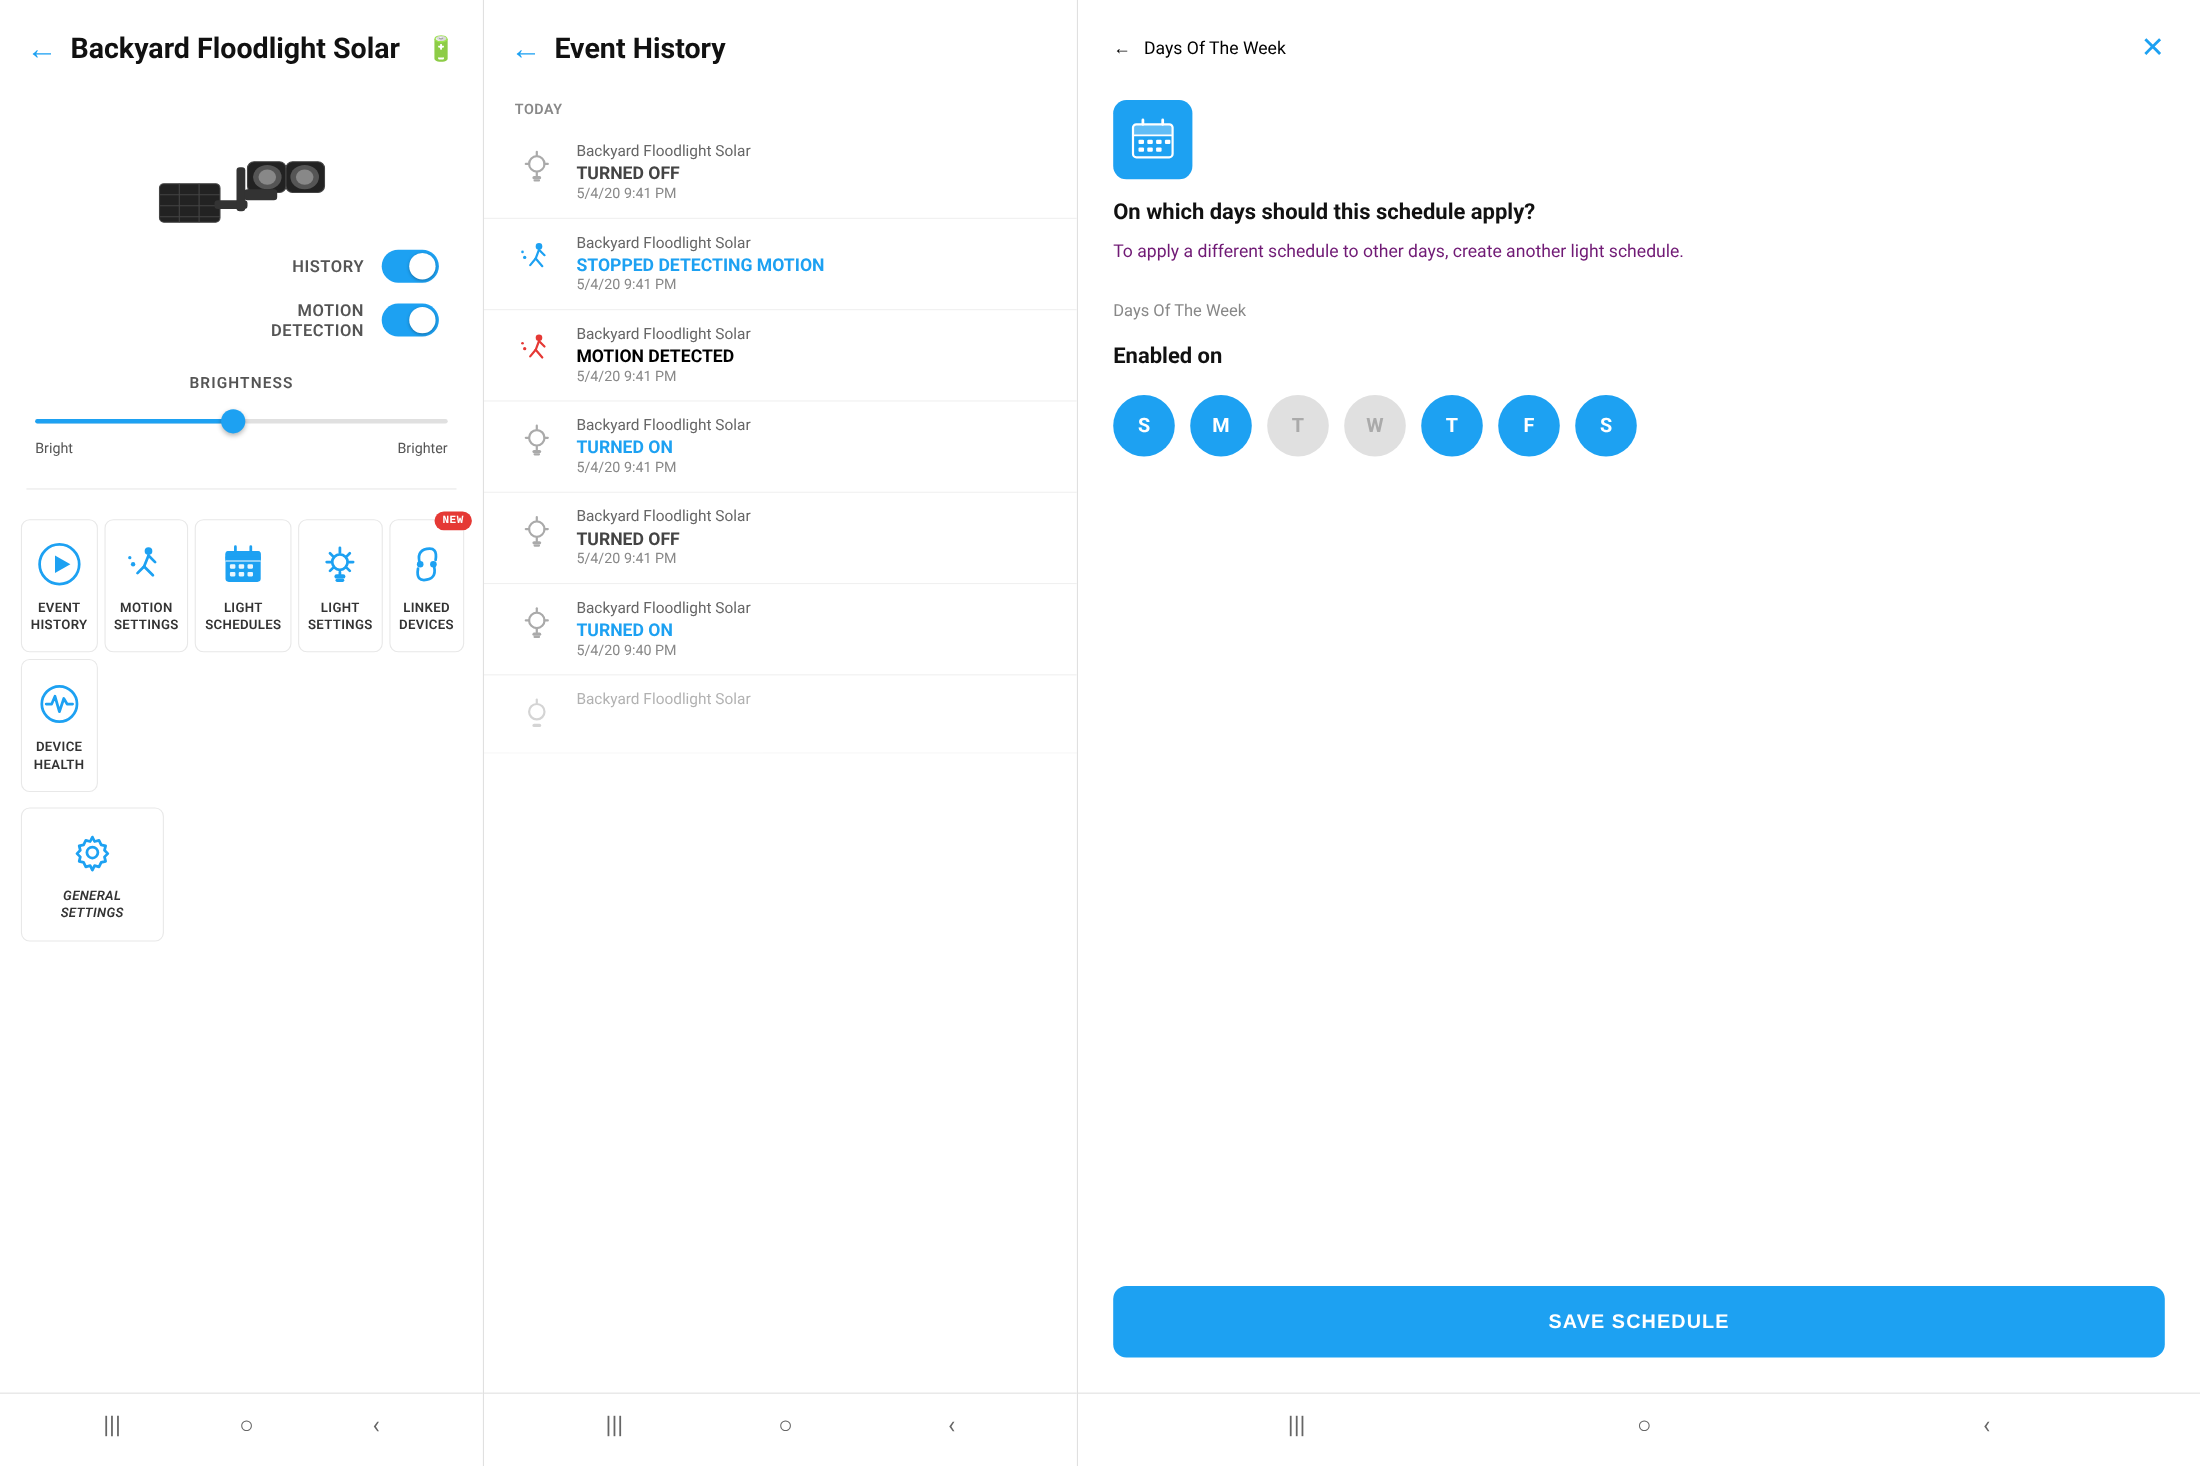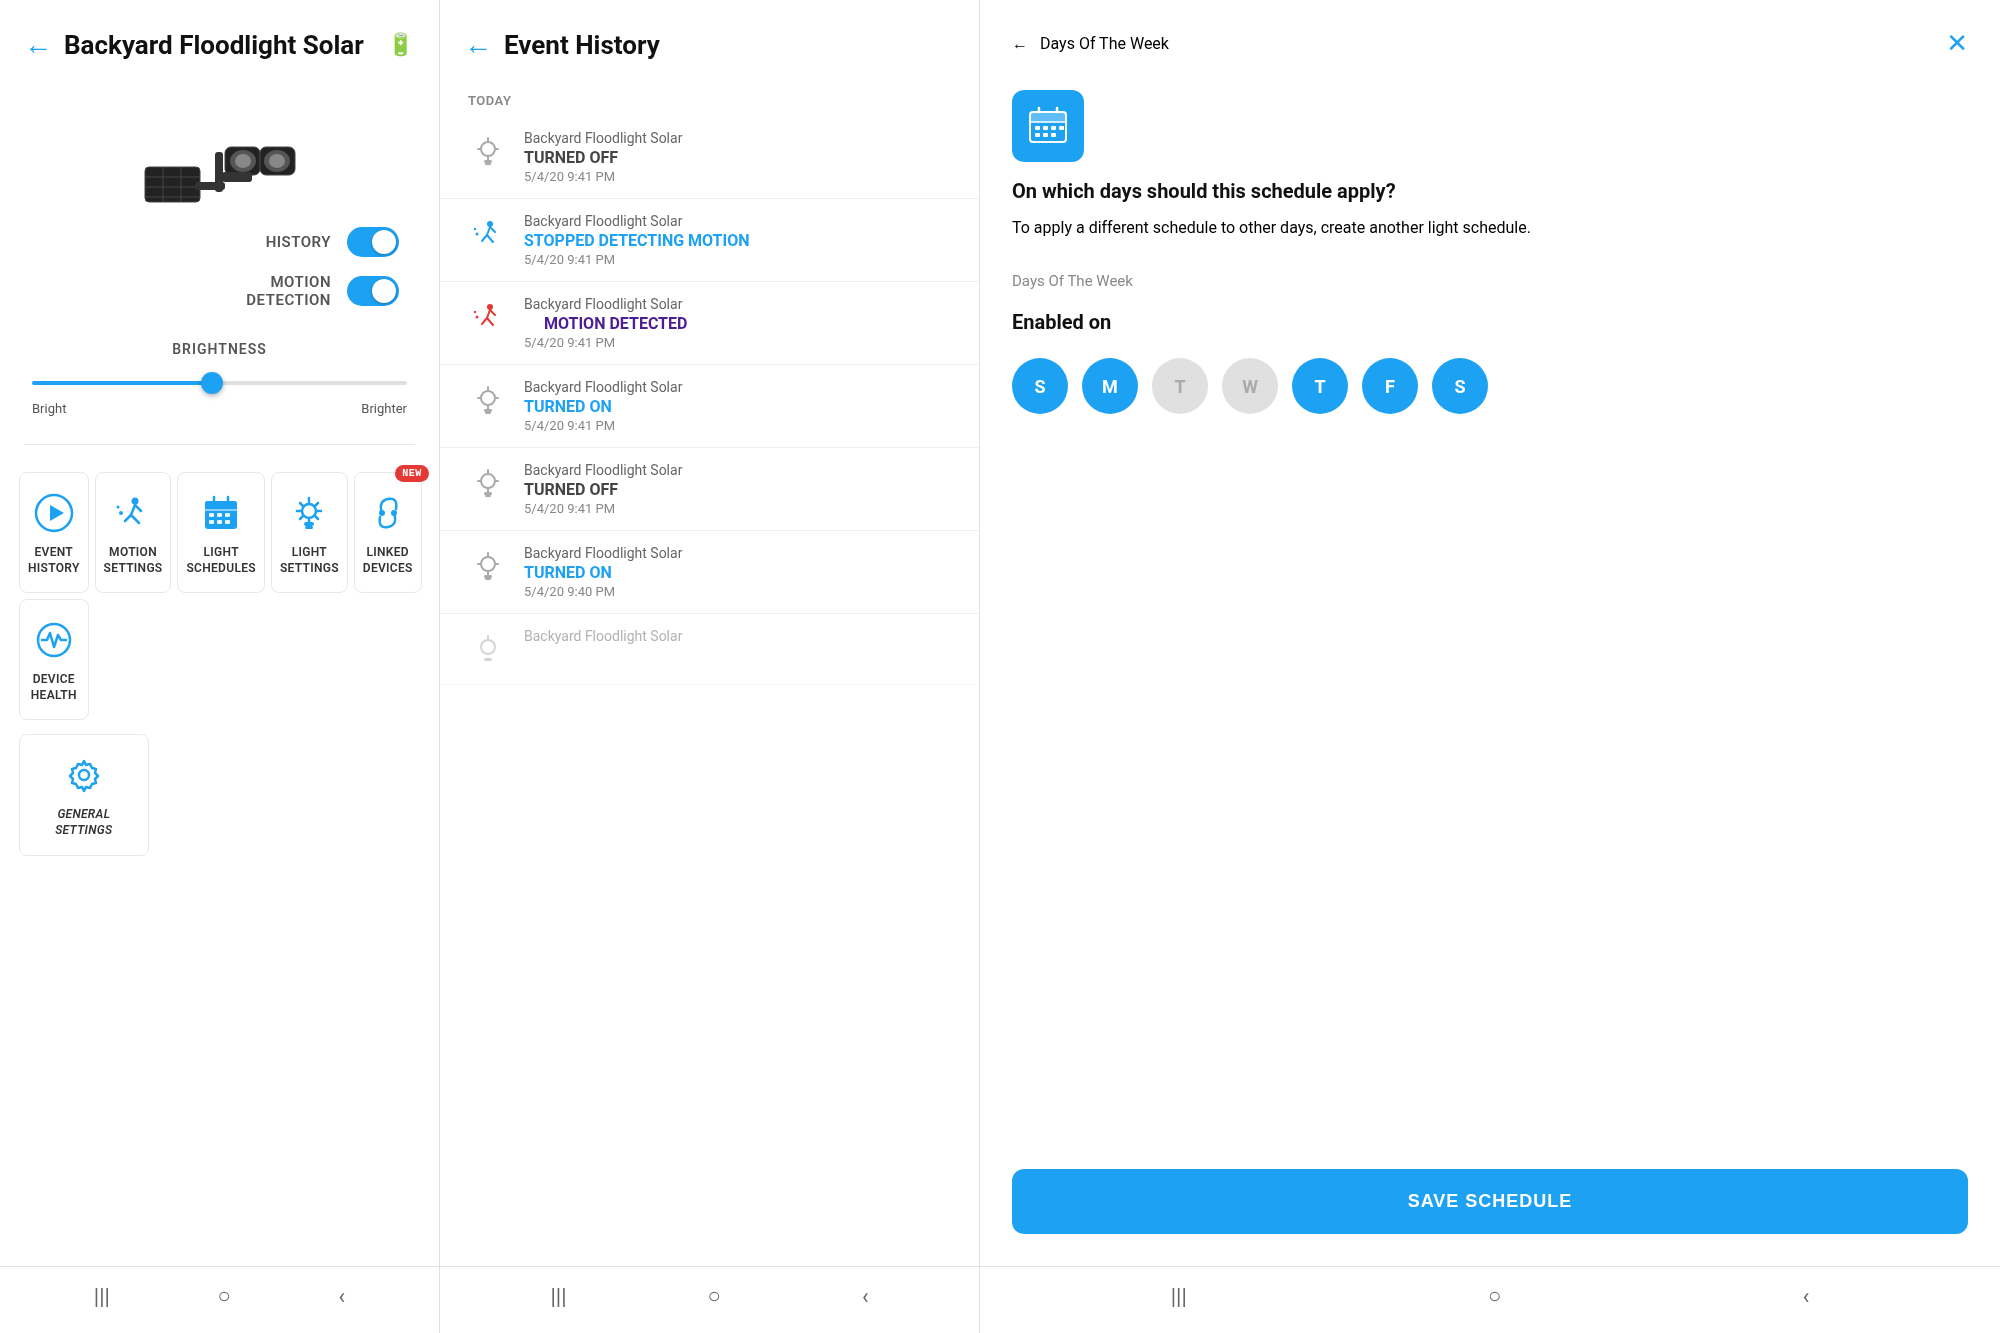--- a/index.html
+++ b/index.html
@@ -275,21 +275,21 @@
       font-size: 14px;
       color: #666;
       margin-bottom: 2px;
     }
     .event-action {
       font-size: 16px;
       font-weight: 700;
       margin-bottom: 2px;
     }
     .event-action.blue { color: #1da1f2; }
-    .event-action.red { color: #4c1d95; margin-left: 20px; }
+    .event-action.red { color: #000000; }
     .event-action.gray { color: #444; }
     .event-time {
       font-size: 13px;
       color: #888;
     }
 
     
     .panel-3 {
       flex: 1;
     }
@@ -326,21 +326,21 @@
     .schedule-question {
       font-size: 20px;
       font-weight: 700;
       color: #111;
       line-height: 1.3;
       padding: 0 32px;
       margin-bottom: 12px;
     }
     .schedule-description {
       font-size: 16px;
-      color: #000000;
+      color: #701a75;
       padding: 0 32px;
       line-height: 1.5;
       margin-bottom: 32px;
     }
 
     .days-label {
       font-size: 15px;
       color: #888;
       padding: 0 32px;
       margin-bottom: 20px;

